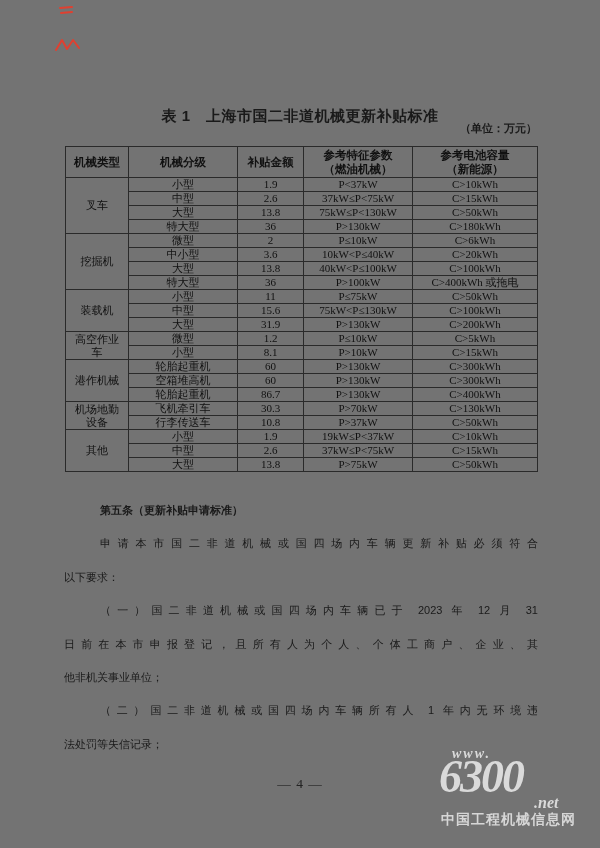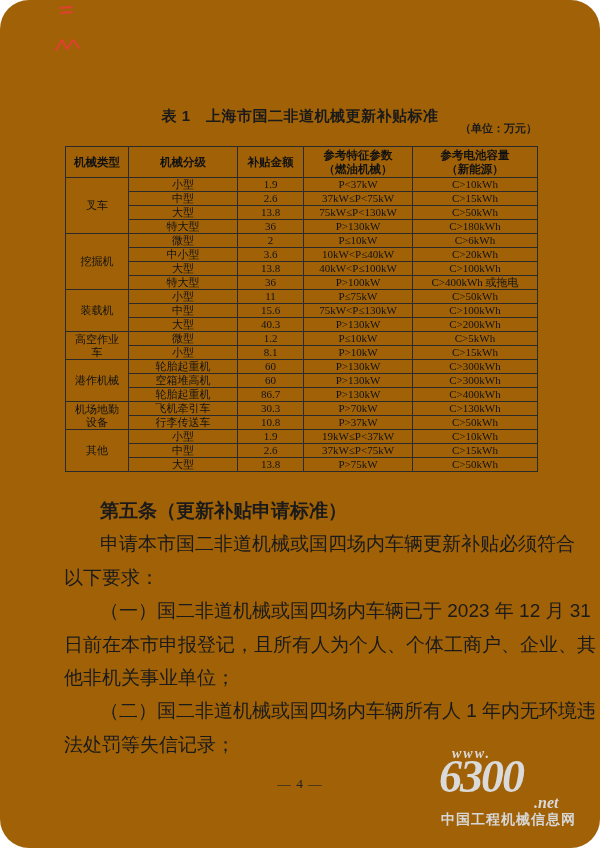--- a/index.html
+++ b/index.html
@@ -1,24 +1,23 @@
 <!DOCTYPE html>
 <html><head>
 <meta charset="utf-8">
 <style>
   * { margin:0; padding:0; box-sizing:border-box; }
   html,body { background:#ffffff; }
   .page {
     position:relative;
     width:600px; height:848px;
-    background:#a16207;
+    background:#737373;
     font-family:"Liberation Sans", sans-serif;
     color:#1a1a1a;
     overflow:hidden;
-    border-radius:29px;
   }
   .red-mark { position:absolute; }
   .mark1 { left:59px; top:5px; }
   .mark2 { left:54px; top:37px; }
 
   .doc-title {
     position:absolute; top:107px; left:0; right:0;
     text-align:center;
     font-size:15px; font-weight:bold;
     letter-spacing:0.5px;
@@ -44,21 +43,21 @@
   }
   table.subsidy th {
     font-size:11.5px; font-weight:bold;
     line-height:14px; padding:1px 0; height:30px;
   }
   table.subsidy td {
     font-size:11px; font-weight:normal;
     line-height:13px; height:13px; padding:0 1px;
   }
 
-  .article { position:absolute; left:64px; top:494px; width:474px; font-size:19px; }
+  .article { position:absolute; left:64px; top:494px; width:474px; font-size:11px; }
   .body-line { line-height:33.4px; height:33.4px; white-space:nowrap; }
   .body-line.indent { padding-left:36px; }
   .body-line.full { text-align:justify; text-align-last:justify; }
   .article-heading { font-weight:bold; }
 
   .page-number {
     position:absolute; top:776px; left:0; right:0;
     text-align:center;
     font-family:"Liberation Serif", serif;
     font-size:13.5px; color:#222;
@@ -164,21 +163,21 @@
             <td>C&gt;50kWh</td>
           </tr>
           <tr>
             <td>中型</td>
             <td>15.6</td>
             <td>75kW&lt;P≤130kW</td>
             <td>C&gt;100kWh</td>
           </tr>
           <tr>
             <td>大型</td>
-            <td>40.3</td>
+            <td>31.9</td>
             <td>P&gt;130kW</td>
             <td>C&gt;200kWh</td>
           </tr>
           <tr>
             <td rowspan="2">高空作业<br>车</td>
             <td>微型</td>
             <td>1.2</td>
             <td>P≤10kW</td>
             <td>C&gt;5kWh</td>
           </tr>

